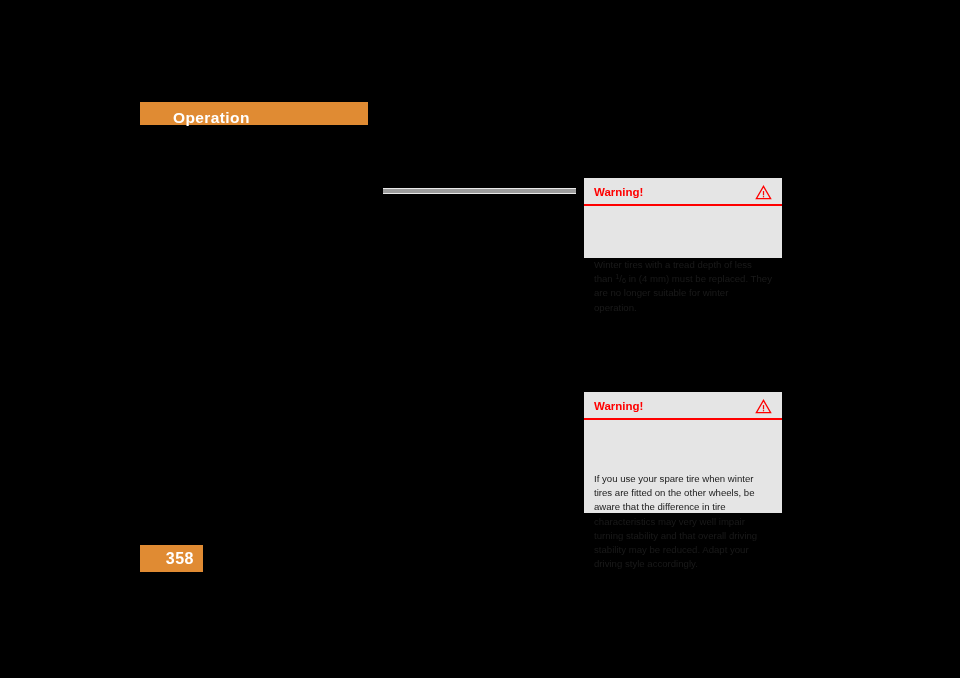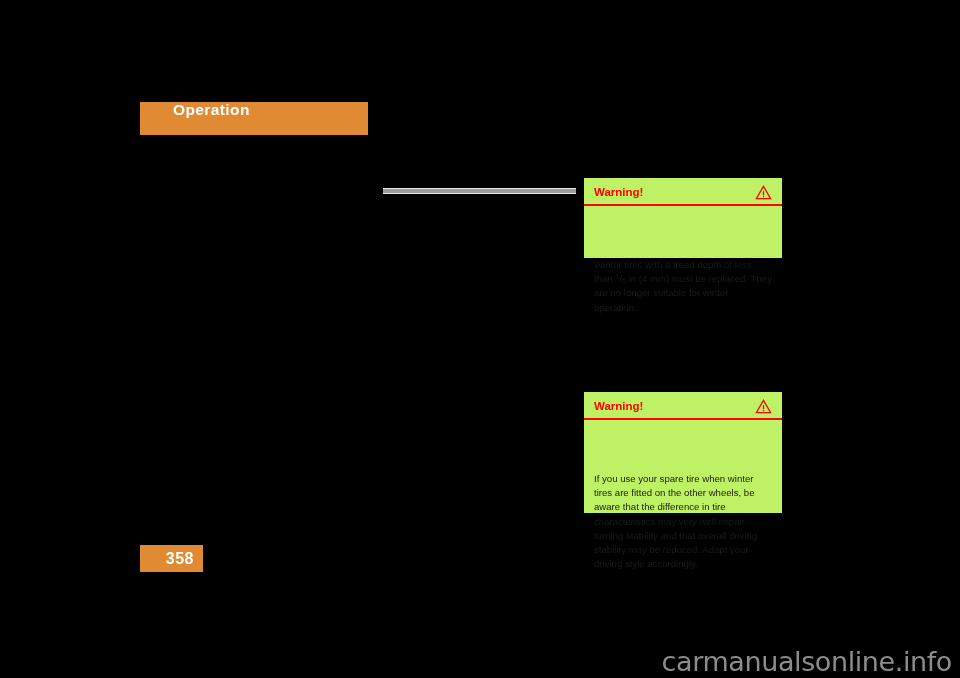--- a/index.html
+++ b/index.html
@@ -21,24 +21,24 @@
     inset: 0;
     background: #000000;
   }
 
   
   .section-header {
     position: absolute;
     left: 140px;
     top: 102px;
     width: 228px;
-    height: 33px;
+    height: 23px;
     background: #E08B33;
     display: flex;
-    align-items: flex-start;
+    align-items: flex-end;
   }
   .section-header .title {
     color: #FFFFFF;
     font-size: 15.5px;
     font-weight: bold;
     letter-spacing: 0.4px;
     padding-left: 33px;
     line-height: 1;
   }
 
@@ -51,21 +51,21 @@
     height: 4px;
     background: #9C9C9C;
     border-top: 1px solid #E8E8E8;
     border-bottom: 1px solid #E8E8E8;
     box-sizing: content-box;
   }
 
   
   .warning-box {
     position: absolute;
-    background: #bef264;
+    background: #e5e5e5;
     box-sizing: border-box;
     padding: 0;
   }
   .warning-box .wb-head {
     display: flex;
     align-items: center;
     justify-content: space-between;
     padding: 7px 10px 4px 10px;
     border-bottom: 2px solid #FF0000;
   }
@@ -186,15 +186,14 @@
         </svg>
       </span>
     </div>
     <div class="wb-body">If you use your spare tire when winter tires are fitted on the other wheels, be aware that the difference in tire characteristics may very well impair turning stability and that overall driving stability may be reduced. Adapt your driving style accordingly.</div>
   </div>
 
   <div class="page-number-box">
     <span class="pn">358</span>
   </div>
 
-  <div class="watermark">carmanualsonline.info</div>
 
 </div>
 
 </body></html>

